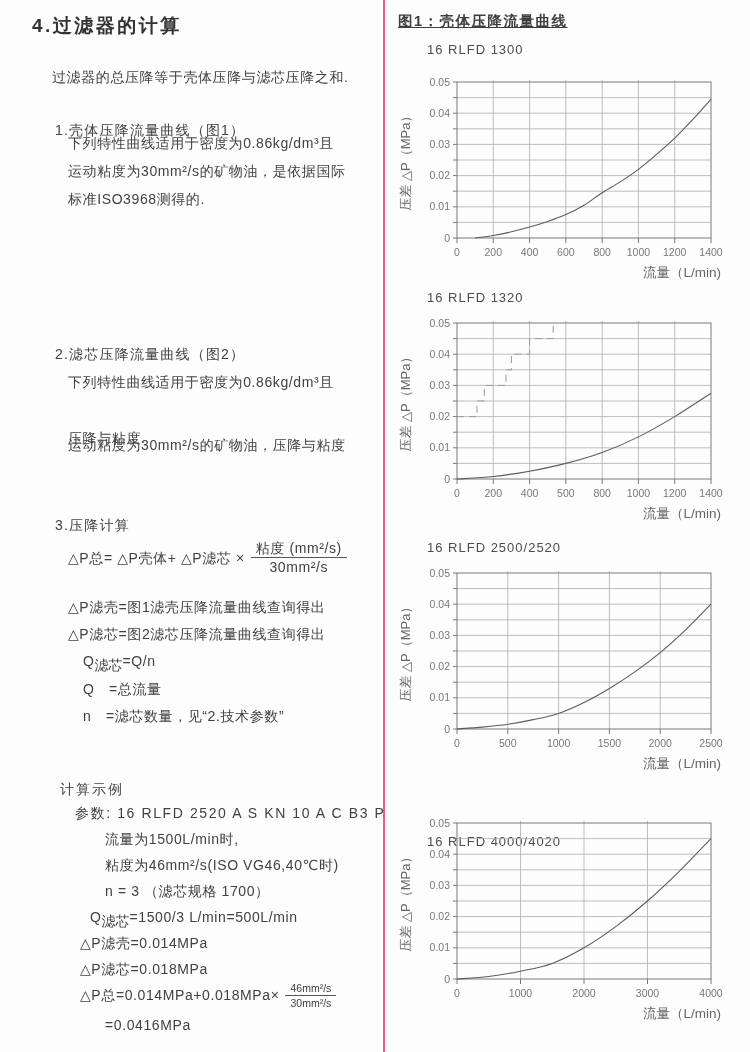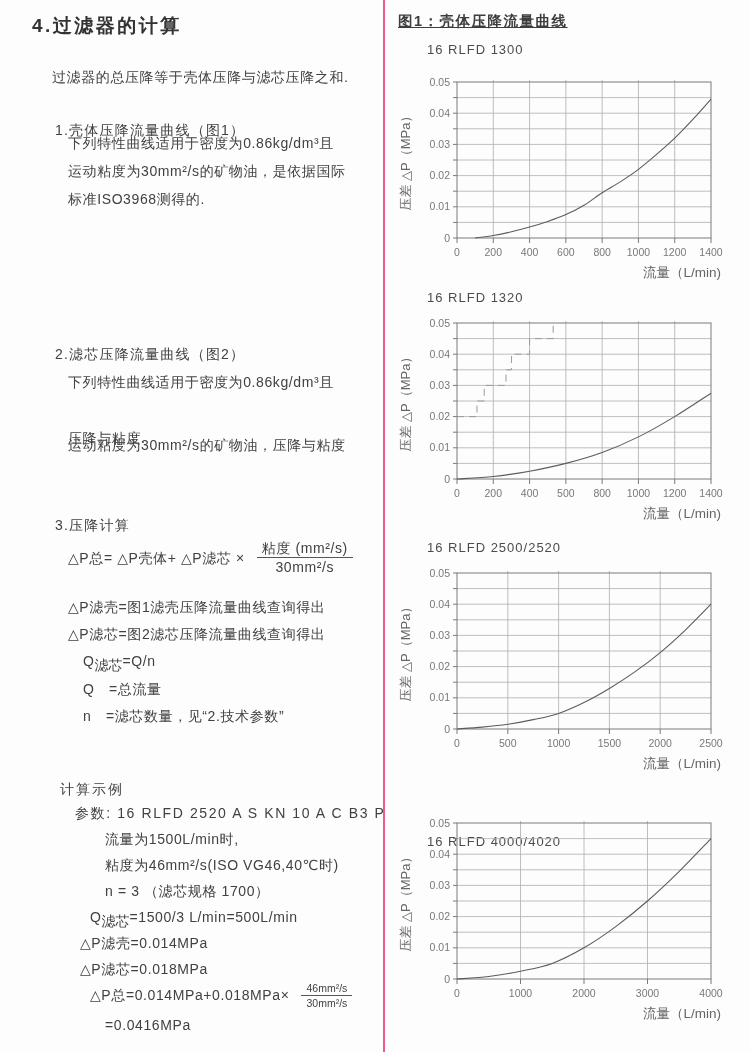--- a/index.html
+++ b/index.html
@@ -6,21 +6,21 @@
   body{
     width:750px;height:1052px;position:relative;overflow:hidden;
     background:#fdfdfd;color:#414141;
     font-family:"Liberation Sans","DejaVu Sans",sans-serif;
   }
   .ln{position:absolute;white-space:nowrap;font-size:14px;letter-spacing:0.6px;line-height:1.3;}
   .doc-title{font-size:19px;font-weight:600;letter-spacing:2.5px;color:#333;}
   .sec-heading{letter-spacing:1.2px;}
   .ex-heading{letter-spacing:2px;}
   .param-line{letter-spacing:1.6px;}
-  .frow{display:flex;align-items:center;gap:12px;}
+  .frow{display:flex;align-items:center;gap:6px;}
   .frac{display:inline-block;text-align:center;vertical-align:middle;line-height:1.15;}
   .frac .num{display:block;border-bottom:1px solid #555;padding:0 5px 1px 5px;}
   .frac .den{display:block;padding-top:1px;}
   .frac-sm{font-size:10.5px;letter-spacing:0;}
   sub{font-size:14px;letter-spacing:0;}
   .divider{position:absolute;top:0;height:1052px;width:2px;}
   .fig-header{position:absolute;font-size:14.5px;font-weight:600;letter-spacing:1.5px;color:#3d3d3d;white-space:nowrap;text-decoration:underline;}
   .chart-title{position:absolute;font-size:13px;letter-spacing:1px;color:#4c4c4c;white-space:nowrap;}
   .chart-svg{position:absolute;}
   svg text{font-family:"Liberation Sans","DejaVu Sans",sans-serif;}
@@ -57,21 +57,21 @@
 <div class="ln" style="left:83px;top:707px;">n　=滤芯数量，见“2.技术参数”</div>
 
 <div class="ln ex-heading" style="left:60px;top:780px;">计算示例</div>
 <div class="ln param-line" style="left:75px;top:804px;">参数: 16 RLFD 2520 A S KN 10 A C B3 P</div>
 <div class="ln" style="left:105px;top:830px;">流量为1500L/min时,</div>
 <div class="ln" style="left:105px;top:856px;">粘度为46mm²/s(ISO VG46,40℃时)</div>
 <div class="ln" style="left:105px;top:882px;">n = 3 （滤芯规格 1700）</div>
 <div class="ln" style="left:90px;top:908px;"><span>Q</span><sub>滤芯</sub><span>=1500/3 L/min=500L/min</span></div>
 <div class="ln" style="left:80px;top:934px;">△P滤壳=0.014MPa</div>
 <div class="ln" style="left:80px;top:960px;">△P滤芯=0.018MPa</div>
-<div class="ln frow" style="left:90px;top:982px;align-items:center;">
+<div class="ln frow" style="left:80px;top:982px;align-items:center;">
   <span>△P总=0.014MPa+0.018MPa×</span>
   <span class="frac frac-sm">
     <span class="num">46mm²/s</span>
     <span class="den">30mm²/s</span>
   </span>
 </div>
 <div class="ln" style="left:105px;top:1016px;">=0.0416MPa</div>
 
 <div class="divider" style="left: 383px; background: rgb(239, 90, 142);"></div>
 

